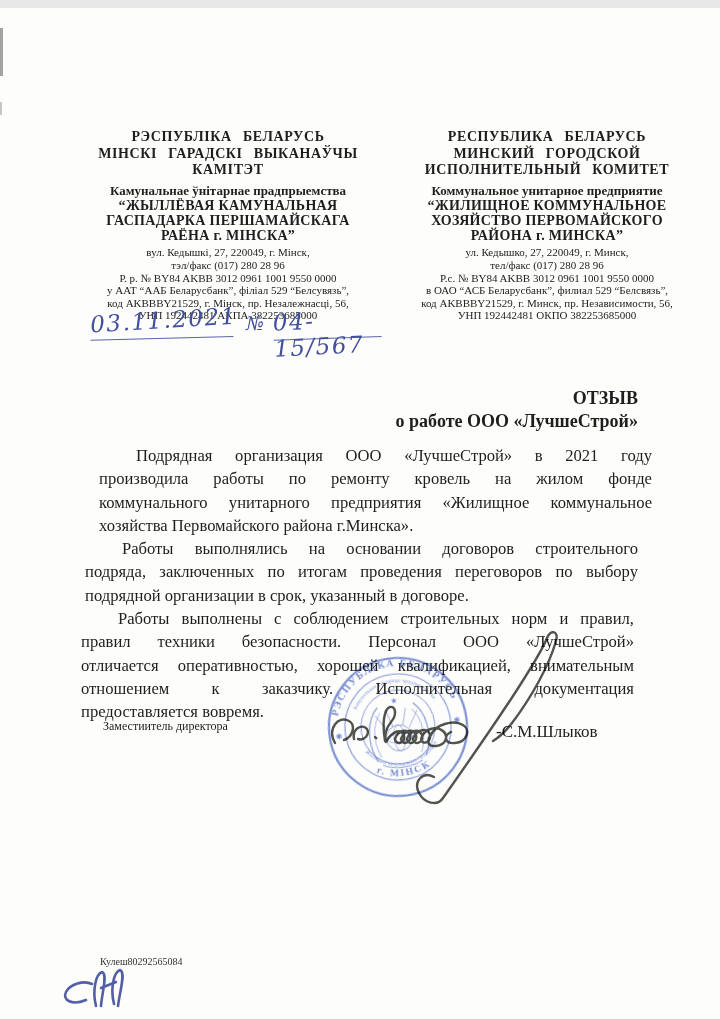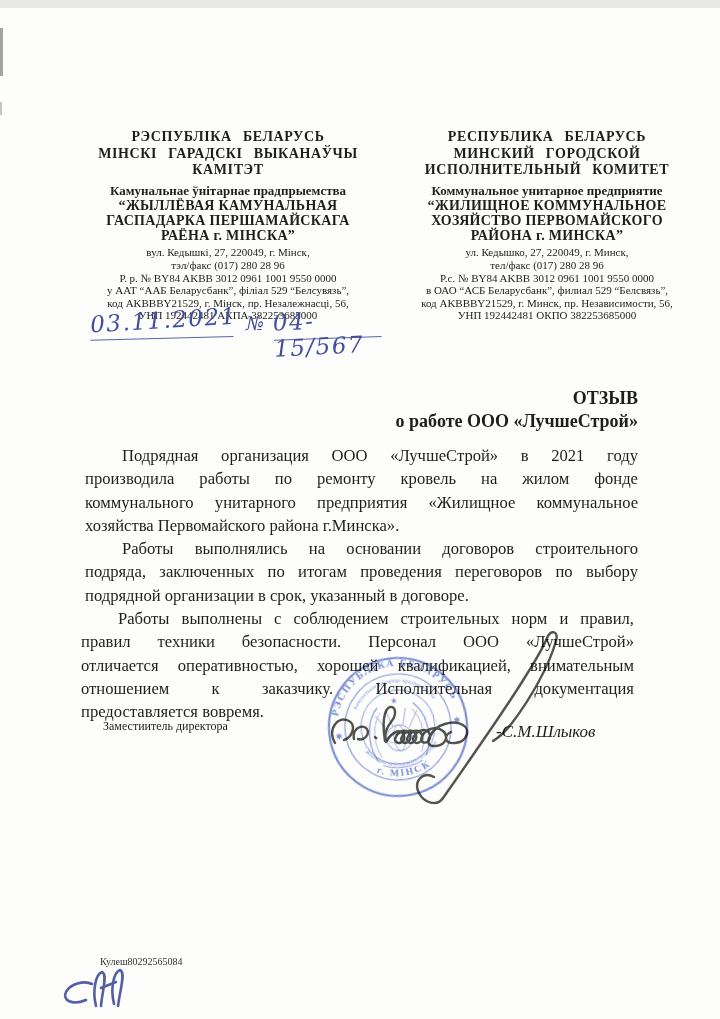--- a/index.html
+++ b/index.html
@@ -94,41 +94,41 @@
     <span class="seg" style="width:108px;height:34px;transform:rotate(-2deg);vertical-align:top;">
       <span class="hw" style="transform:rotate(-1deg) translateY(3px);">04-15/567</span>
     </span>
   </div>
 
   <div class="abs title" style="left:85px;top:379px;width:553px;">
     <div>ОТЗЫВ</div>
     <div>о работе ООО «ЛучшеСтрой»</div>
   </div>
 
-  <div class="abs body-par" style="left:85px;top:436px;width:553px;">
+  <div class="abs body-par" style="left:99px;top:436px;width:553px;">
     <div class="bline first">Подрядная организация ООО «ЛучшеСтрой» в 2021 году</div>
     <div class="bline">производила работы по ремонту кровель на жилом фонде</div>
     <div class="bline">коммунального унитарного предприятия «Жилищное коммунальное</div>
     <div class="bline last">хозяйства Первомайского  района г.Минска».</div>
   </div>
   <div class="abs body-par" style="left:85px;top:529px;width:553px;">
     <div class="bline first">Работы выполнялись на основании договоров строительного</div>
     <div class="bline">подряда, заключенных по итогам проведения переговоров по выбору</div>
     <div class="bline last">подрядной организации в срок, указанный в договоре.</div>
   </div>
   <div class="abs body-par" style="left:81px;top:599px;width:553px;">
     <div class="bline first">Работы выполнены с соблюдением строительных норм и правил,</div>
     <div class="bline">правил техники безопасности. Персонал ООО «ЛучшеСтрой»</div>
     <div class="bline">отличается оперативностью, хорошей квалификацией, внимательным</div>
     <div class="bline">отношением к заказчику. Исполнительная документация</div>
     <div class="bline last">предоставляется вовремя.</div>
   </div>
 
   <div class="abs sig-label" style="left:103px;top:711px;">Заместиитель директора</div>
-  <div class="abs sig-name" style="left:496px;top:714px;font-style:italic;">-С.М.Шлыков</div>
+  <div class="abs sig-name" style="left:496px;top:714px;">-С.М.Шлыков</div>
 
   <svg class="abs stamp-svg" style="left:324px;top:645px;transform:rotate(-8deg);" width="148" height="148" viewBox="0 0 148 148">
     <g stroke="#4d6ac6" fill="none">
       <circle cx="74" cy="74" r="69" stroke-width="2.2" opacity=".8"></circle>
       <circle cx="74" cy="74" r="53" stroke-width="1.1" opacity=".75"></circle>
       <circle cx="74" cy="74" r="37" stroke-width="1" opacity=".7"></circle>
     </g>
     <defs>
       <path id="arcTopOuter" d="M13,74 A61,61 0 0 1 135,74"></path>
       <path id="arcBotOuter" d="M18,80 A58,58 0 0 0 130,80"></path>

